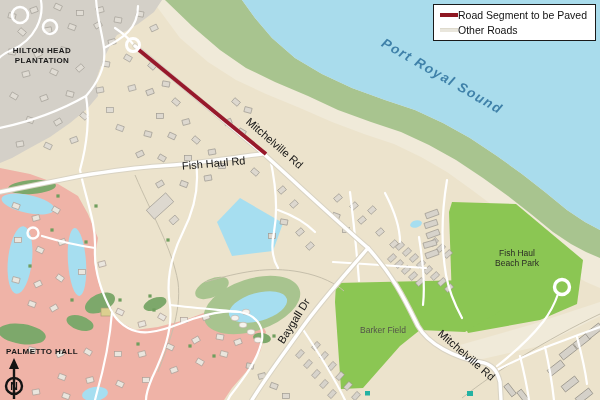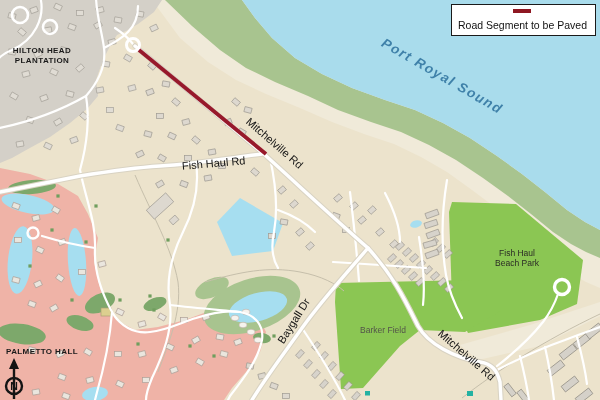--- a/index.html
+++ b/index.html
@@ -2,22 +2,22 @@
 <html><head>
 <meta charset="utf-8">
 <style>
   html,body{margin:0;padding:0;background:#fff;}
   .stage{position:relative;width:600px;height:400px;overflow:hidden;
          font-family:"Liberation Sans",sans-serif;background:#ece3cc;}
   .stage svg{display:block;}
   .legend{position:absolute;top:4px;right:4px;background:#ffffff;
           border:1.5px solid #1a1a1a;padding:4px 8px 4px 6px;
           display:flex;flex-direction:column;gap:3px;z-index:5;}
-  .legend-row{display:flex;align-items:center;gap:6px;font-size:10.5px;
-              color:#111;white-space:nowrap;line-height:12px;flex-direction:column;}
+  .legend-row{display:flex;align-items:center;gap:0;font-size:10.5px;
+              color:#111;white-space:nowrap;line-height:12px;}
   .sw{width:18px;flex:none;}
   .sw-paved{height:3.5px;background:#8e1722;}
   .sw-other{height:3px;background:#e9e6dc;border-top:1px solid #dedacd;}
   text{font-family:"Liberation Sans",sans-serif;}
   .area-label{font-size:8px;font-weight:bold;fill:#1a1a1a;letter-spacing:.4px;}
   .road-label{font-size:11px;fill:#141414;}
   .park-label{font-size:8.5px;fill:#2b2b25;}
   .barker-label{font-size:8.5px;fill:#53534a;}
   .water-label{font-size:13.5px;font-weight:bold;font-style:italic;
                fill:#3f81a9;letter-spacing:1.5px;}
@@ -347,14 +347,18 @@
     <circle cx="7" cy="29" r="8" fill="none" stroke="#141414" stroke-width="2.4"></circle>
     <text class="north-n" x="7" y="33" text-anchor="middle">N</text>
   </g>
 </svg>
 
 <div class="legend">
   <div class="legend-row">
     <span class="sw sw-paved"></span>
     <span>Road Segment to be Paved</span>
   </div>
+  <div class="legend-row">
+    <span class="sw sw-other"></span>
+    <span>Other Roads</span>
+  </div>
 </div>
 </div>
 
 </body></html>

